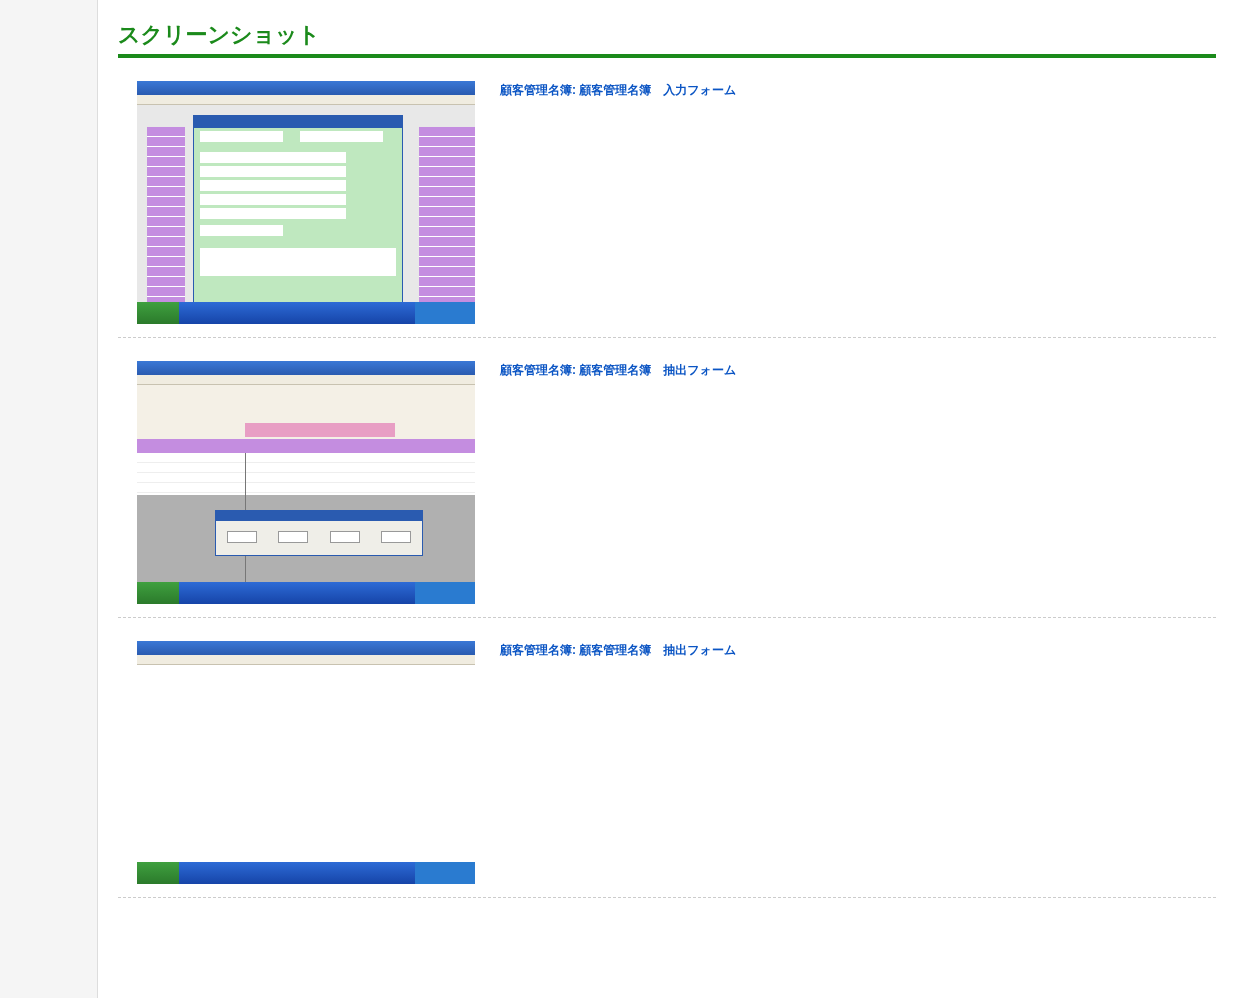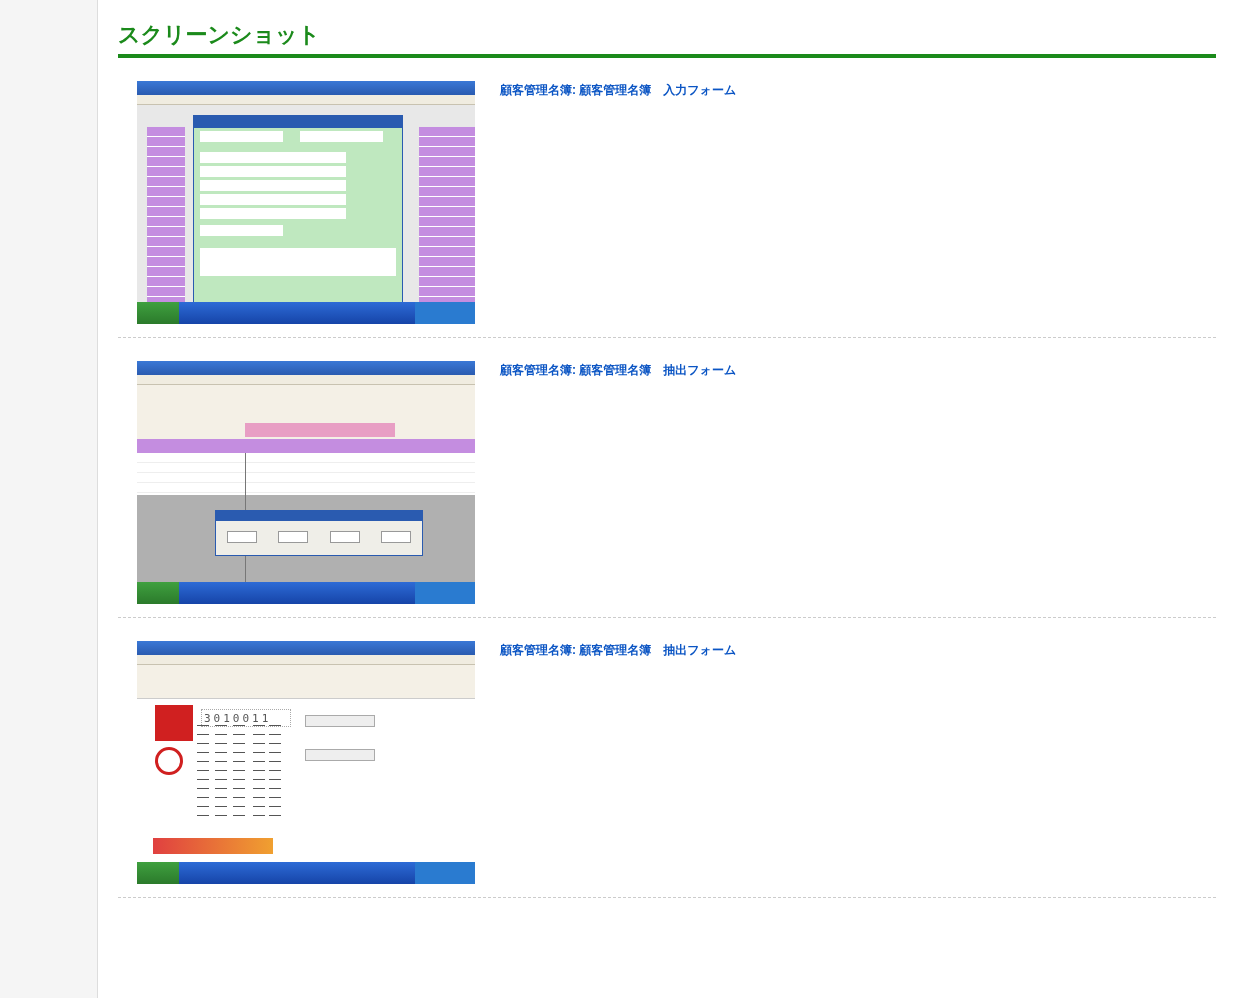--- a/index.html
+++ b/index.html
@@ -177,36 +177,20 @@
         <div class="tray"></div>
       </div>
     </a>
     <a class="shot-title">顧客管理名簿: 顧客管理名簿　抽出フォーム</a>
   </div>
 
   <div class="shot-row">
     <a class="thumb t3">
       <div class="win-titlebar"></div>
       <div class="toolbar"></div>
-      <div class="body">
-        <div class="menus"></div>
-        <div class="red-block"></div>
-        <div class="red-seal"></div>
-        <div class="postal">3010011</div>
-        <div class="small-btns">
-          <div></div>
-          <div></div>
-        </div>
-        <div class="vtext" style="left:60px"></div>
-        <div class="vtext" style="left:78px"></div>
-        <div class="vtext" style="left:96px"></div>
-        <div class="vtext" style="left:116px"></div>
-        <div class="vtext" style="left:132px"></div>
-        <div class="red-strip"></div>
-      </div>
       <div class="taskbar">
         <div class="start"></div>
         <div class="tray"></div>
       </div>
     </a>
     <a class="shot-title">顧客管理名簿: 顧客管理名簿　抽出フォーム</a>
   </div>
 
 </div>
 

